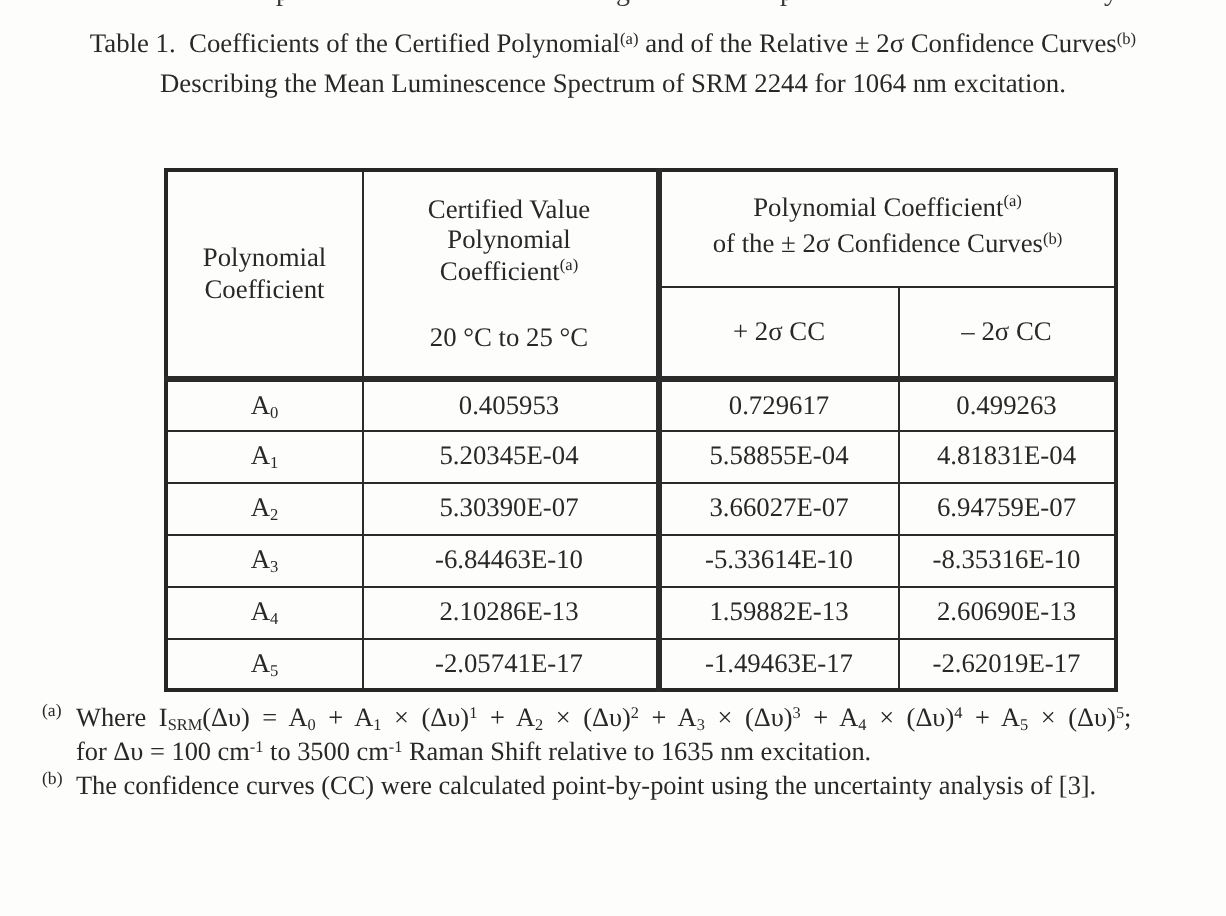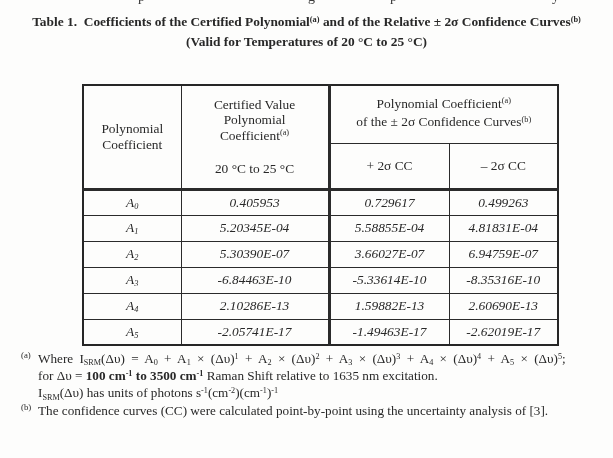--- a/index.html
+++ b/index.html
@@ -8,40 +8,40 @@
   #page{position:absolute;inset:0;overflow:hidden;}
 
   
   #top-fragments{position:absolute;top:0;left:0;width:613px;height:6px;overflow:hidden;}
   #top-fragments span{position:absolute;top:-11px;font-size:14px;color:#3a3a3a;}
   .frag-0{left:138px;} .frag-1{left:308px;} .frag-2{left:390px;} .frag-3{left:552px;}
 
   
   .sup{font-size:0.62em;position:relative;top:-0.52em;}
   .sub{font-size:0.62em;position:relative;top:0.28em;}
-  .b{font-weight:bold;}
+  .b{font-weight:normal;}
 
   
   #title{position:absolute;top:13px;left:0;width:613px;text-align:center;
-         font-size:13.4px;line-height:17.5px;font-weight:bold;}
+         font-size:13.4px;line-height:17.5px;}
 
   
   #coeff-table{position:absolute;top:84px;left:82px;width:475px;
                border-collapse:collapse;table-layout:fixed;font-size:13.4px;
                border:2px solid #262626;}
   #coeff-table td{border:1px solid #2b2b2b;text-align:center;padding:4px;
                   vertical-align:middle;}
   .thickL{border-left-width:3px !important;}
   .thickB{border-bottom-width:3px !important;}
   td.c1h{vertical-align:top;padding-top:14px;line-height:15.5px;}
   td.c2h{vertical-align:top;padding-top:11px;line-height:15.5px;}
   td.merged{vertical-align:top;padding-top:12px;line-height:16.5px;}
   tr.header-top{height:58px;}
   tr.header-sub{height:46px;}
-  tr.data-row{height:26px;font-style:italic;}
+  tr.data-row{height:26px;}
   .temp-range{margin-top:16px;}
 
   
   #footnotes{position:absolute;top:351px;left:21px;width:585px;
              font-size:13.2px;line-height:15.2px;}
   .fn{position:relative;padding-left:17px;}
   .fn-marker{position:absolute;left:0;top:-3px;font-size:8.8px;}
   .formula{word-spacing:3px;}
 </style>
 </head>
@@ -51,21 +51,21 @@
 
   <div id="top-fragments">
     <span class="frag-0">p</span>
     <span class="frag-1">g</span>
     <span class="frag-2">p</span>
     <span class="frag-3">y</span>
   </div>
 
   <div id="title">
     <div><span>Table 1.&nbsp; Coefficients of the Certified Polynomial</span><span class="sup">(a)</span><span> and of the Relative ± 2σ Confidence Curves</span><span class="sup">(b)</span></div>
-    <div>(Valid for Temperatures of 20 °C to 25 °C)</div>
+    <div>Describing the Mean Luminescence Spectrum of SRM 2244 for 1064 nm excitation.</div>
   </div>
 
   <table id="coeff-table">
     <colgroup>
       <col style="width:98px">
         <col style="width:148px">
         <col style="width:120px">
         <col style="width:109px">
     </colgroup>
     <tbody>
@@ -127,21 +127,20 @@
       <td>-2.62019E-17</td>
     </tr>
   </tbody>
     </table>
 
   <div id="footnotes">
     <div class="fn">
       <span class="fn-marker">(a)</span>
       <div class="fn-line formula"><span>Where I</span><span class="sub">SRM</span><span>(Δυ) = A</span><span class="sub">0</span><span> + A</span><span class="sub">1</span><span> × (Δυ)</span><span class="sup">1</span><span> + A</span><span class="sub">2</span><span> × (Δυ)</span><span class="sup">2</span><span> + A</span><span class="sub">3</span><span> × (Δυ)</span><span class="sup">3</span><span> + A</span><span class="sub">4</span><span> × (Δυ)</span><span class="sup">4</span><span> + A</span><span class="sub">5</span><span> × (Δυ)</span><span class="sup">5</span><span>;</span></div>
       <div class="fn-line"><span>for Δυ = </span><span class="b">100 cm</span><span class="b sup">-1</span><span class="b"> to 3500 cm</span><span class="b sup">-1</span><span> Raman Shift relative to 1635 nm excitation.</span></div>
-      <div class="fn-line"><span>I</span><span class="sub">SRM</span><span>(Δυ) has units of photons s</span><span class="sup">-1</span><span>(cm</span><span class="sup">-2</span><span>)(cm</span><span class="sup">-1</span><span>)</span><span class="sup">-1</span></div>
     </div>
     <div class="fn">
       <span class="fn-marker">(b)</span>
       <div class="fn-line">The confidence curves (CC) were calculated point-by-point using the uncertainty analysis of [3].</div>
     </div>
   </div>
 
 </div>
 
 </body></html>

